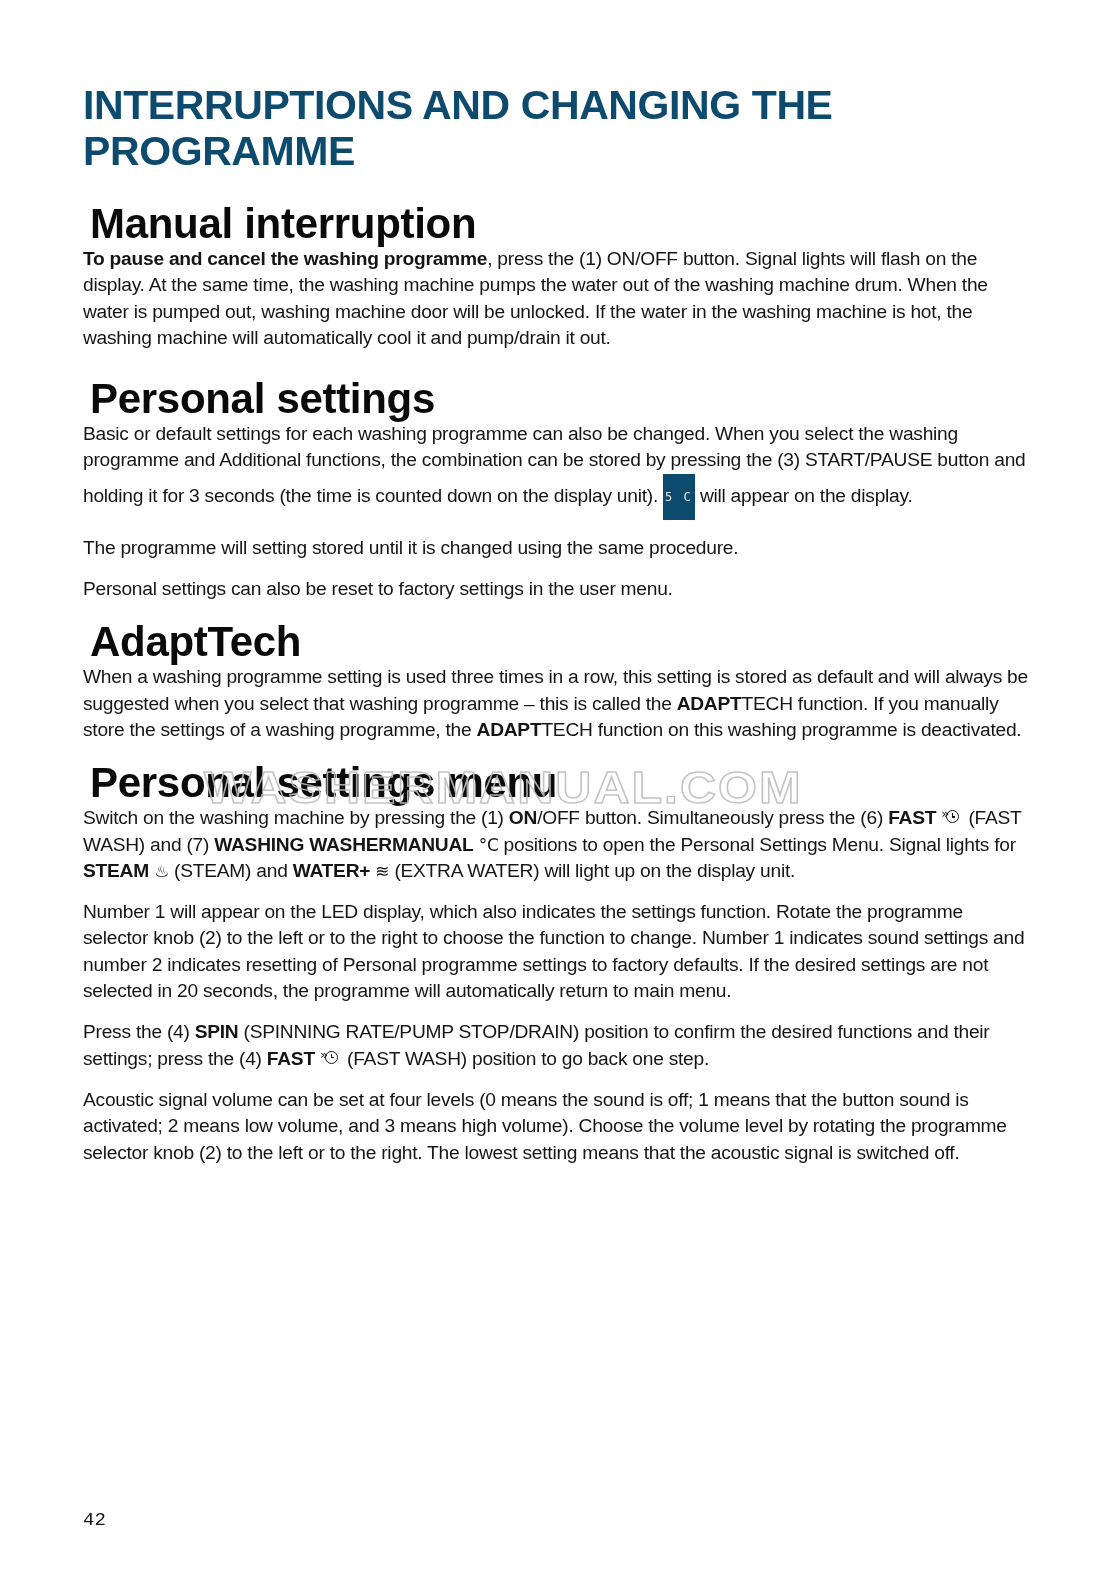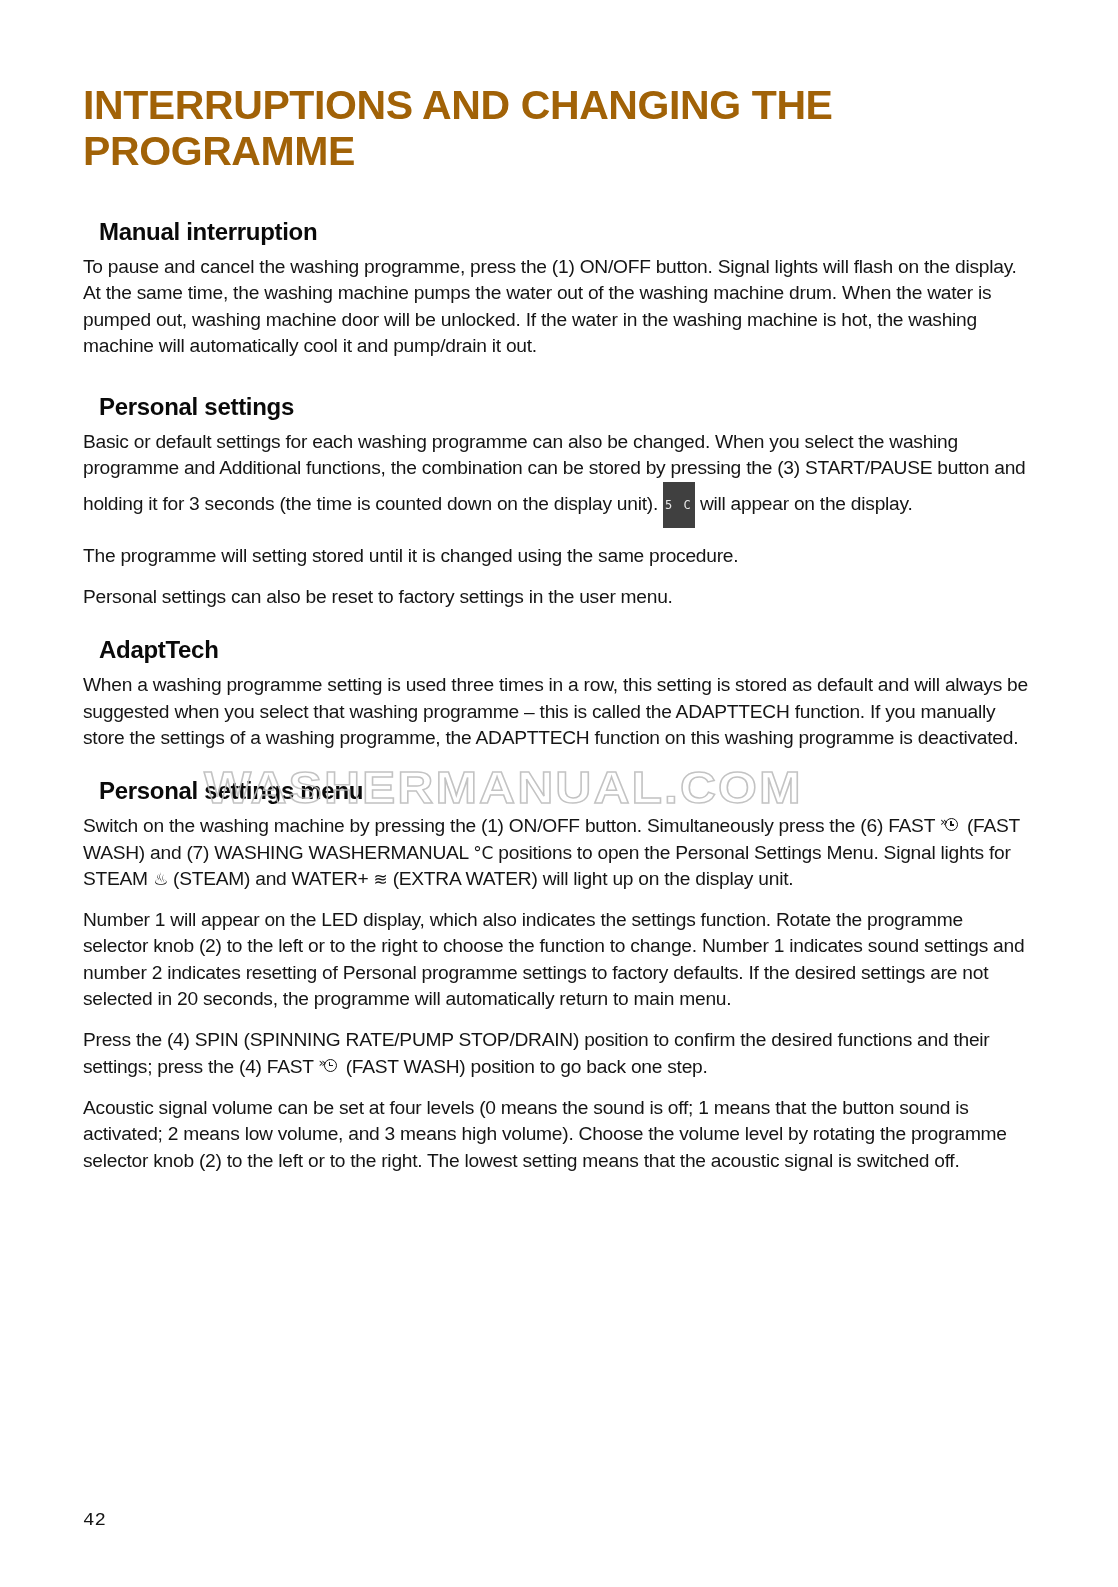--- a/index.html
+++ b/index.html
@@ -19,46 +19,46 @@
       position: absolute;
       left: 83px;
       top: 82px;
       width: 945px;
     }
     h1 {
       font-family: "Liberation Sans", sans-serif;
       font-weight: bold;
       font-size: 41px;
       line-height: 46px;
-      margin: 0 0 40px 0;
+      margin: 0 0 32px 0;
       letter-spacing: -0.4px;
-      color: #a16207;
+      color: #0c4a6e;
     }
     h2 {
       font-family: "Liberation Sans", sans-serif;
       font-weight: bold;
-      font-size: 24px;
+      font-size: 42px;
       line-height: 36px;
-      margin: 0 0 4px 16px;
+      margin: 0 0 4px 7px;
       letter-spacing: -0.3px;
       color: #0a0a0a;
     }
     p {
       font-size: 19.2px;
       line-height: 26.3px;
       margin: 0 0 15px 0;
       letter-spacing: -0.25px;
       color: #151515;
     }
     section { margin-bottom: 22px; }
     section.first { margin-bottom: 30px; }
-    b { font-weight: normal; }
+    b { font-weight: bold; }
     .lcd {
       display: inline-block;
-      background: #404040;
+      background: #0c4a6e;
       color: #e8e8e8;
       font-family: "DejaVu Sans Mono", monospace;
       font-size: 12px;
       line-height: 16px;
       padding: 15px 2px;
       letter-spacing: 2px;
       vertical-align: 1px;
     }
     .sym {
       font-family: "DejaVu Sans", sans-serif;

